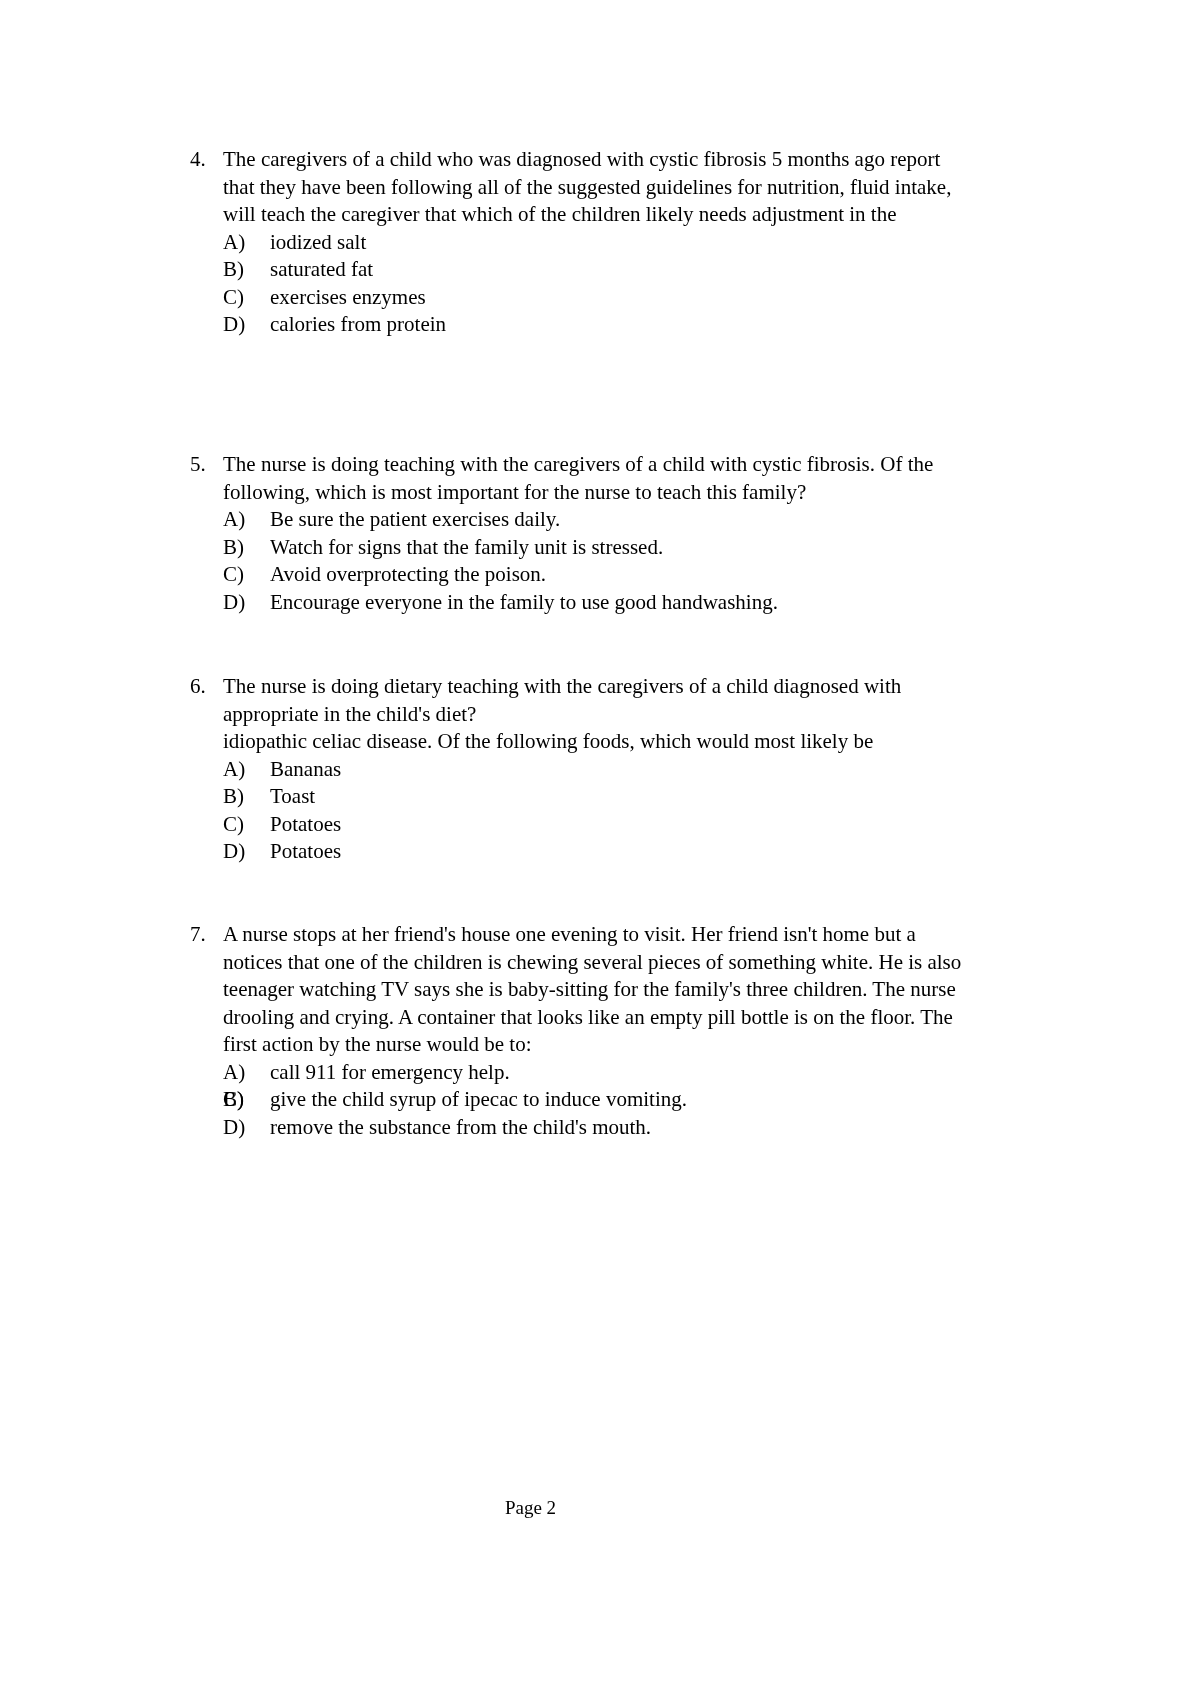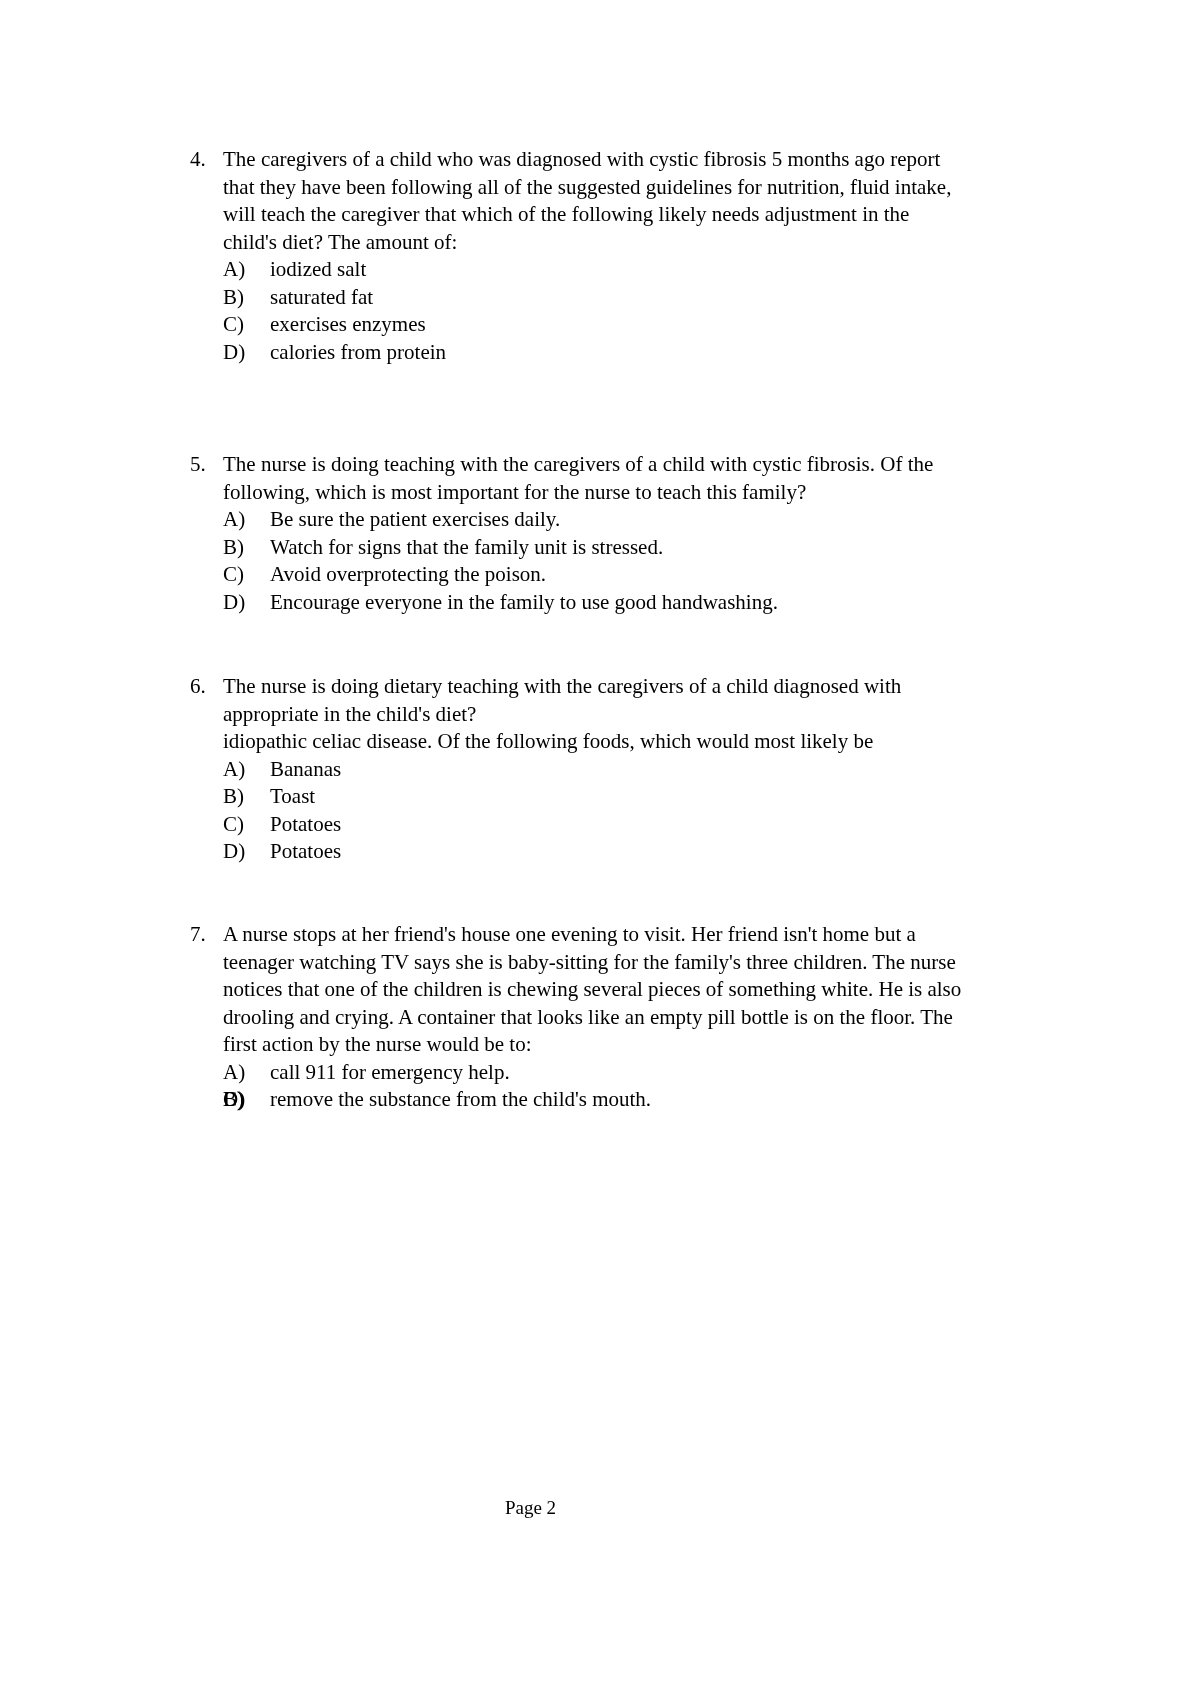--- a/index.html
+++ b/index.html
@@ -78,24 +78,21 @@
 
   <div class="question" id="q4">
     <div class="q-line">
       <span class="q-num">4.</span>
       <span class="q-text">The caregivers of a child who was diagnosed with cystic fibrosis 5 months ago report</span>
     </div>
     <div class="q-line">
         <span class="q-text">that they have been following all of the suggested guidelines for nutrition, fluid intake,</span>
       </div>
     <div class="q-line">
-        <span class="q-text">will teach the caregiver that which of the following likely needs adjustment in the</span>
-      </div>
-    <div class="q-line">
-        <span class="q-text">child's diet? The amount of:</span>
+        <span class="q-text">will teach the caregiver that which of the children likely needs adjustment in the</span>
       </div>
     <ul class="options">
       <li class="option"><span class="opt-letter">A)</span><span>iodized salt</span></li>
       <li class="option"><span class="opt-letter">B)</span><span>saturated fat</span></li>
       <li class="option"><span class="opt-letter">C)</span><span>exercises enzymes</span></li>
       <li class="option"><span class="opt-letter">D)</span><span>calories from protein</span></li>
     </ul>
   </div>
 
   <div class="question" id="q5">
@@ -132,33 +129,33 @@
       <li class="option"><span class="opt-letter">D)</span><span>Potatoes</span></li>
     </ul>
   </div>
 
   <div class="question" id="q7">
     <div class="q-line">
       <span class="q-num">7.</span>
       <span class="q-text">A nurse stops at her friend's house one evening to visit. Her friend isn't home but a</span>
     </div>
     <div class="q-line">
-        <span class="q-text">teenager watching TV says she is baby-sitting for the family's three children. The nurse</span>
+        <span class="q-text">notices that one of the children is chewing several pieces of something white. He is also</span>
       </div>
     <div class="q-line">
-        <span class="q-text">notices that one of the children is chewing several pieces of something white. He is also</span>
+        <span class="q-text">teenager watching TV says she is baby-sitting for the family's three children. The nurse</span>
       </div>
     <div class="q-line">
         <span class="q-text">drooling and crying. A container that looks like an empty pill bottle is on the floor. The</span>
       </div>
     <div class="q-line">
         <span class="q-text">first action by the nurse would be to:</span>
       </div>
     <ul class="options">
       <li class="option"><span class="opt-letter">A)</span><span>call 911 for emergency help.</span></li>
       <li class="option"><span class="opt-letter">B)</span></li>
-      <li class="option"><span class="opt-letter">C)</span></li>
+      <li class="option"><span class="opt-letter">C)</span><span>give the child syrup of ipecac to induce vomiting.</span></li>
       <li class="option"><span class="opt-letter">D)</span><span>remove the substance from the child's mouth.</span></li>
     </ul>
   </div>
 
   <div class="footer">Page 2</div>
 </div>
 
 </body></html>

